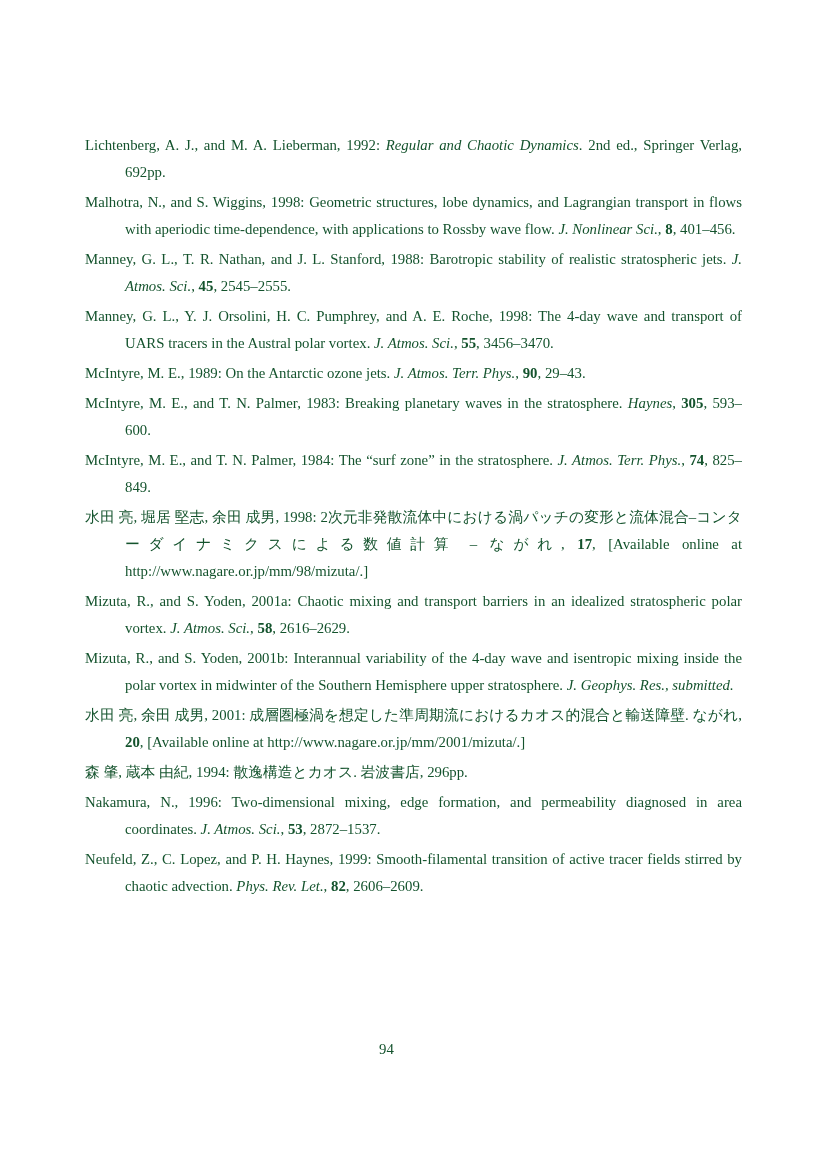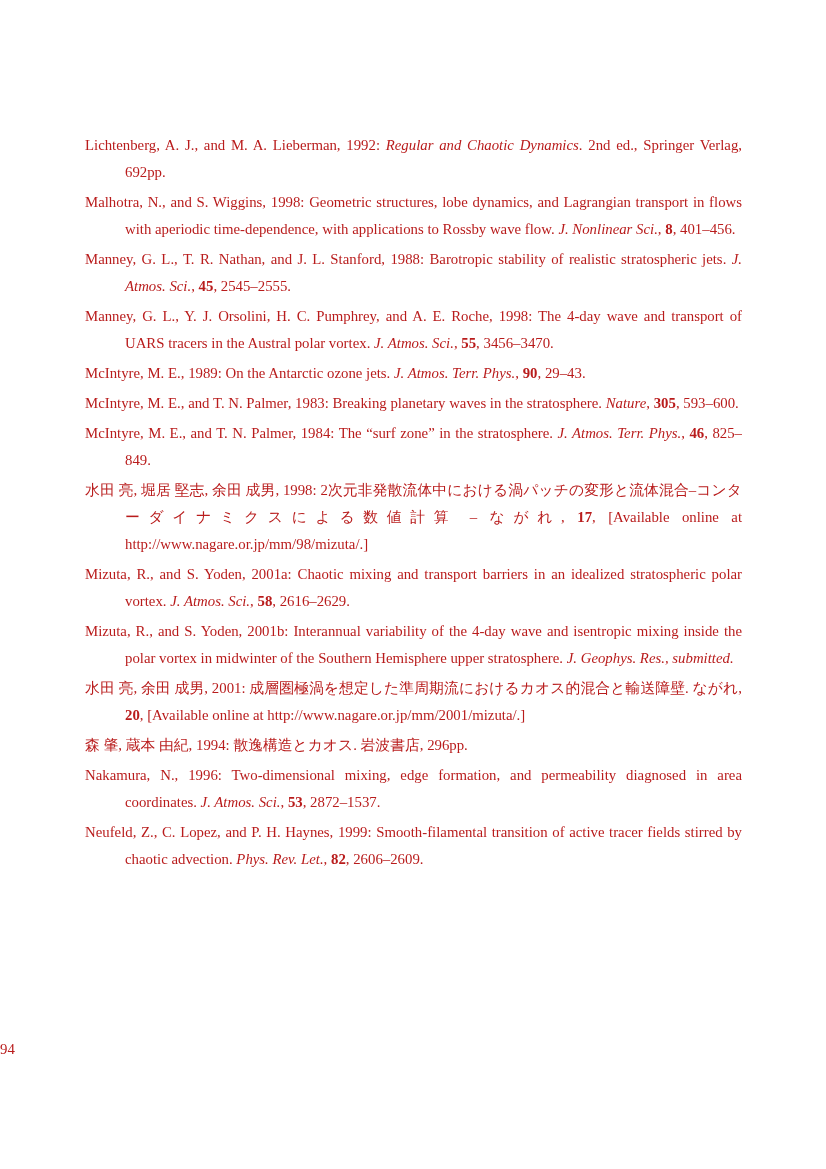--- a/index.html
+++ b/index.html
@@ -5,21 +5,21 @@
   html, body {
     margin: 0;
     padding: 0;
     background: #ffffff;
   }
   .page {
     position: relative;
     width: 744px;
     height: 1169px;
     background: #ffffff;
-    color: #b91c1c;
+    color: #14532d;
     font-family: "Liberation Serif", "DejaVu Serif", serif;
     overflow: hidden;
     padding-left: 29px;
   }
   .refs {
     position: absolute;
     left: 85px;
     top: 132px;
     width: 657px;
   }
@@ -32,36 +32,36 @@
     line-height: 27px;
   }
   .normal { font-style: normal; font-weight: 400; }
   .italic { font-style: italic; }
   .bold   { font-weight: 700; }
   .page-number {
     position: absolute;
     left: 0;
     top: 1041px;
     width: 100%;
-    text-align: left;
+    text-align: center;
     font-size: 14.8px;
   }
 </style>
 </head>
 <body>
 
 <div class="page">
   <div class="refs" id="references-list">
       <p class="ref"><span class="normal">Lichtenberg, A. J., and M. A. Lieberman, 1992: </span><span class="italic">Regular and Chaotic Dynamics</span><span class="normal">. 2nd ed., Springer Verlag, 692pp.</span></p>
       <p class="ref"><span class="normal">Malhotra, N., and S. Wiggins, 1998: Geometric structures, lobe dynamics, and Lagrangian transport in flows with aperiodic time-dependence, with applications to Rossby wave flow. </span><span class="italic">J. Nonlinear Sci.</span><span class="normal">, </span><span class="bold">8</span><span class="normal">, 401–456.</span></p>
       <p class="ref"><span class="normal">Manney, G. L., T. R. Nathan, and J. L. Stanford, 1988: Barotropic stability of realistic stratospheric jets. </span><span class="italic">J. Atmos. Sci.</span><span class="normal">, </span><span class="bold">45</span><span class="normal">, 2545–2555.</span></p>
       <p class="ref"><span class="normal">Manney, G. L., Y. J. Orsolini, H. C. Pumphrey, and A. E. Roche, 1998: The 4-day wave and transport of UARS tracers in the Austral polar vortex. </span><span class="italic">J. Atmos. Sci.</span><span class="normal">, </span><span class="bold">55</span><span class="normal">, 3456–3470.</span></p>
       <p class="ref"><span class="normal">McIntyre, M. E., 1989: On the Antarctic ozone jets. </span><span class="italic">J. Atmos. Terr. Phys.</span><span class="normal">, </span><span class="bold">90</span><span class="normal">, 29–43.</span></p>
-      <p class="ref"><span class="normal">McIntyre, M. E., and T. N. Palmer, 1983: Breaking planetary waves in the stratosphere. </span><span class="italic">Nature</span><span class="normal">, </span><span class="bold">305</span><span class="normal">, 593–600.</span></p>
-      <p class="ref"><span class="normal">McIntyre, M. E., and T. N. Palmer, 1984: The “surf zone” in the stratosphere. </span><span class="italic">J. Atmos. Terr. Phys.</span><span class="normal">, </span><span class="bold">46</span><span class="normal">, 825–849.</span></p>
+      <p class="ref"><span class="normal">McIntyre, M. E., and T. N. Palmer, 1983: Breaking planetary waves in the stratosphere. </span><span class="italic">Haynes</span><span class="normal">, </span><span class="bold">305</span><span class="normal">, 593–600.</span></p>
+      <p class="ref"><span class="normal">McIntyre, M. E., and T. N. Palmer, 1984: The “surf zone” in the stratosphere. </span><span class="italic">J. Atmos. Terr. Phys.</span><span class="normal">, </span><span class="bold">74</span><span class="normal">, 825–849.</span></p>
       <p class="ref"><span class="normal">水田 亮, 堀居 堅志, 余田 成男, 1998: 2次元非発散流体中における渦パッチの変形と流体混合–コンターダイナミクスによる数値計算 – ながれ, </span><span class="bold">17</span><span class="normal">, [Available online at http://www.nagare.or.jp/mm/98/mizuta/.]</span></p>
       <p class="ref"><span class="normal">Mizuta, R., and S. Yoden, 2001a: Chaotic mixing and transport barriers in an idealized stratospheric polar vortex. </span><span class="italic">J. Atmos. Sci.</span><span class="normal">, </span><span class="bold">58</span><span class="normal">, 2616–2629.</span></p>
       <p class="ref"><span class="normal">Mizuta, R., and S. Yoden, 2001b: Interannual variability of the 4-day wave and isentropic mixing inside the polar vortex in midwinter of the Southern Hemisphere upper stratosphere. </span><span class="italic">J. Geophys. Res., submitted.</span></p>
       <p class="ref"><span class="normal">水田 亮, 余田 成男, 2001: 成層圏極渦を想定した準周期流におけるカオス的混合と輸送障壁. ながれ, </span><span class="bold">20</span><span class="normal">, [Available online at http://www.nagare.or.jp/mm/2001/mizuta/.]</span></p>
       <p class="ref"><span class="normal">森 肇, 蔵本 由紀, 1994: 散逸構造とカオス. 岩波書店, 296pp.</span></p>
       <p class="ref"><span class="normal">Nakamura, N., 1996: Two-dimensional mixing, edge formation, and permeability diagnosed in area coordinates. </span><span class="italic">J. Atmos. Sci.</span><span class="normal">, </span><span class="bold">53</span><span class="normal">, 2872–1537.</span></p>
       <p class="ref"><span class="normal">Neufeld, Z., C. Lopez, and P. H. Haynes, 1999: Smooth-filamental transition of active tracer fields stirred by chaotic advection. </span><span class="italic">Phys. Rev. Let.</span><span class="normal">, </span><span class="bold">82</span><span class="normal">, 2606–2609.</span></p>
     </div>
   <div class="page-number">94</div>
 </div>

